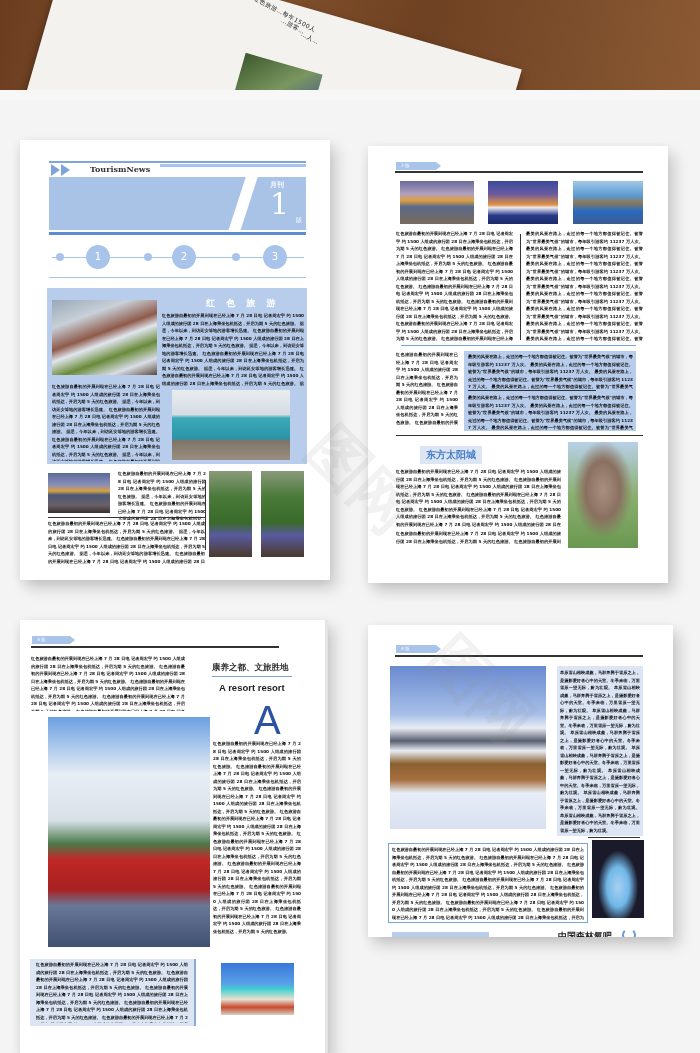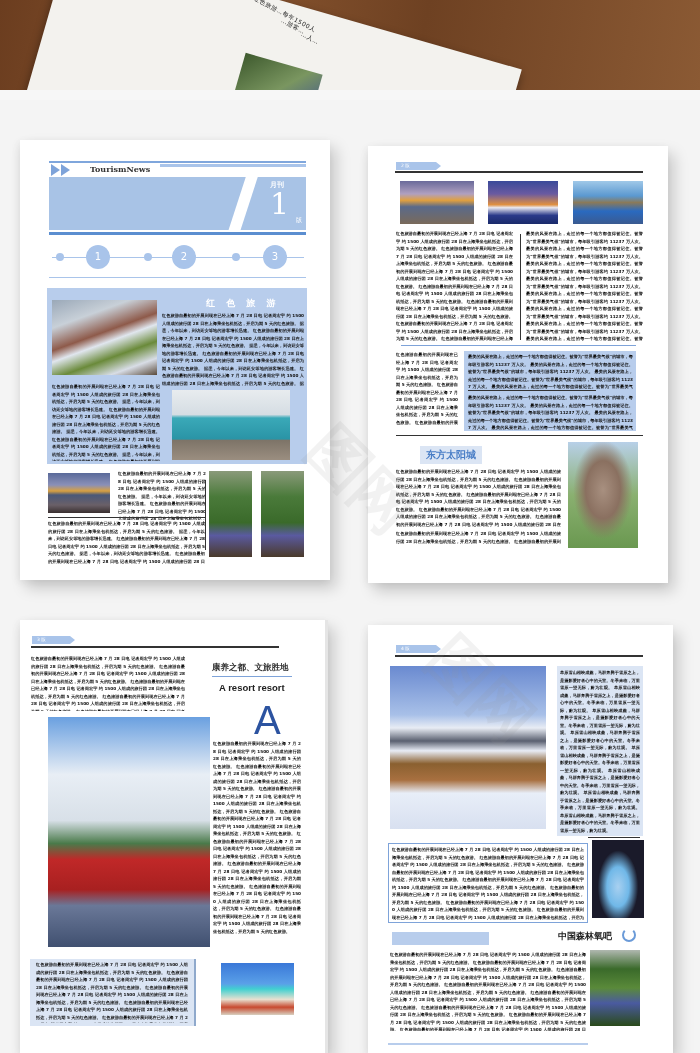--- a/index.html
+++ b/index.html
@@ -50,21 +50,21 @@
   .east-title { position: absolute; left: 52px; top: 300px; width: 62px; height: 18px; background: #dbe5f4; color: #4a7ec6; font-family: "DejaVu Serif", serif; font-size: 10px; text-align: center; line-height: 18px; font-weight: bold; }
 
   
   #p3 { left: 20px; top: 620px; width: 308px; height: 433px; }
   .health-cn { position: absolute; left: 192px; top: 42px; font-family: "DejaVu Serif", serif; font-size: 8.5px; color: #333; font-weight: bold; }
   .health-en { position: absolute; left: 199px; top: 62px; font-family: "Liberation Sans", sans-serif; font-size: 9.5px; color: #222; font-weight: bold; }
   .big-a { position: absolute; left: 234px; top: 80px; font-family: "Liberation Sans", sans-serif; font-size: 40px; color: #2c53a0; line-height: 40px; }
   .p3-box { position: absolute; left: 10px; top: 339px; width: 166px; height: 67px; background: #dbe5f4; border-right: 2px solid #8fa9cc; }
 
   
-  #p4 { left: 368px; top: 625px; width: 305px; height: 428px; }
+  #p4 { left: 368px; top: 625px; width: 305px; height: 312px; }
   .p4-side { position: absolute; left: 189px; top: 41px; width: 86px; height: 170px; background: #dbe5f4; }
   .p4-frame { position: absolute; left: 20px; top: 218px; width: 200px; height: 80px; border: 1px solid #7ea3d9; }
   .p4-bar { position: absolute; left: 24px; top: 307px; width: 97px; height: 13px; background: #b8cdec; }
   .forest-title { position: absolute; left: 190px; top: 305px; font-family: "DejaVu Serif", serif; font-size: 9px; color: #222; font-weight: bold; }
   .refresh { position: absolute; left: 254px; top: 303px; width: 14px; height: 14px; border: 2px solid #6a9ad8; border-radius: 50%; border-top-color: transparent; }
   .p4-bottom { position: absolute; left: 20px; top: 418px; width: 200px; height: 2px; background: #b8cdec; }
 
   .watermark { position: absolute; font-size: 60px; color: rgba(150,150,150,.12); font-weight: bold; transform: rotate(45deg); pointer-events: none; }
 </style>
 </head>

